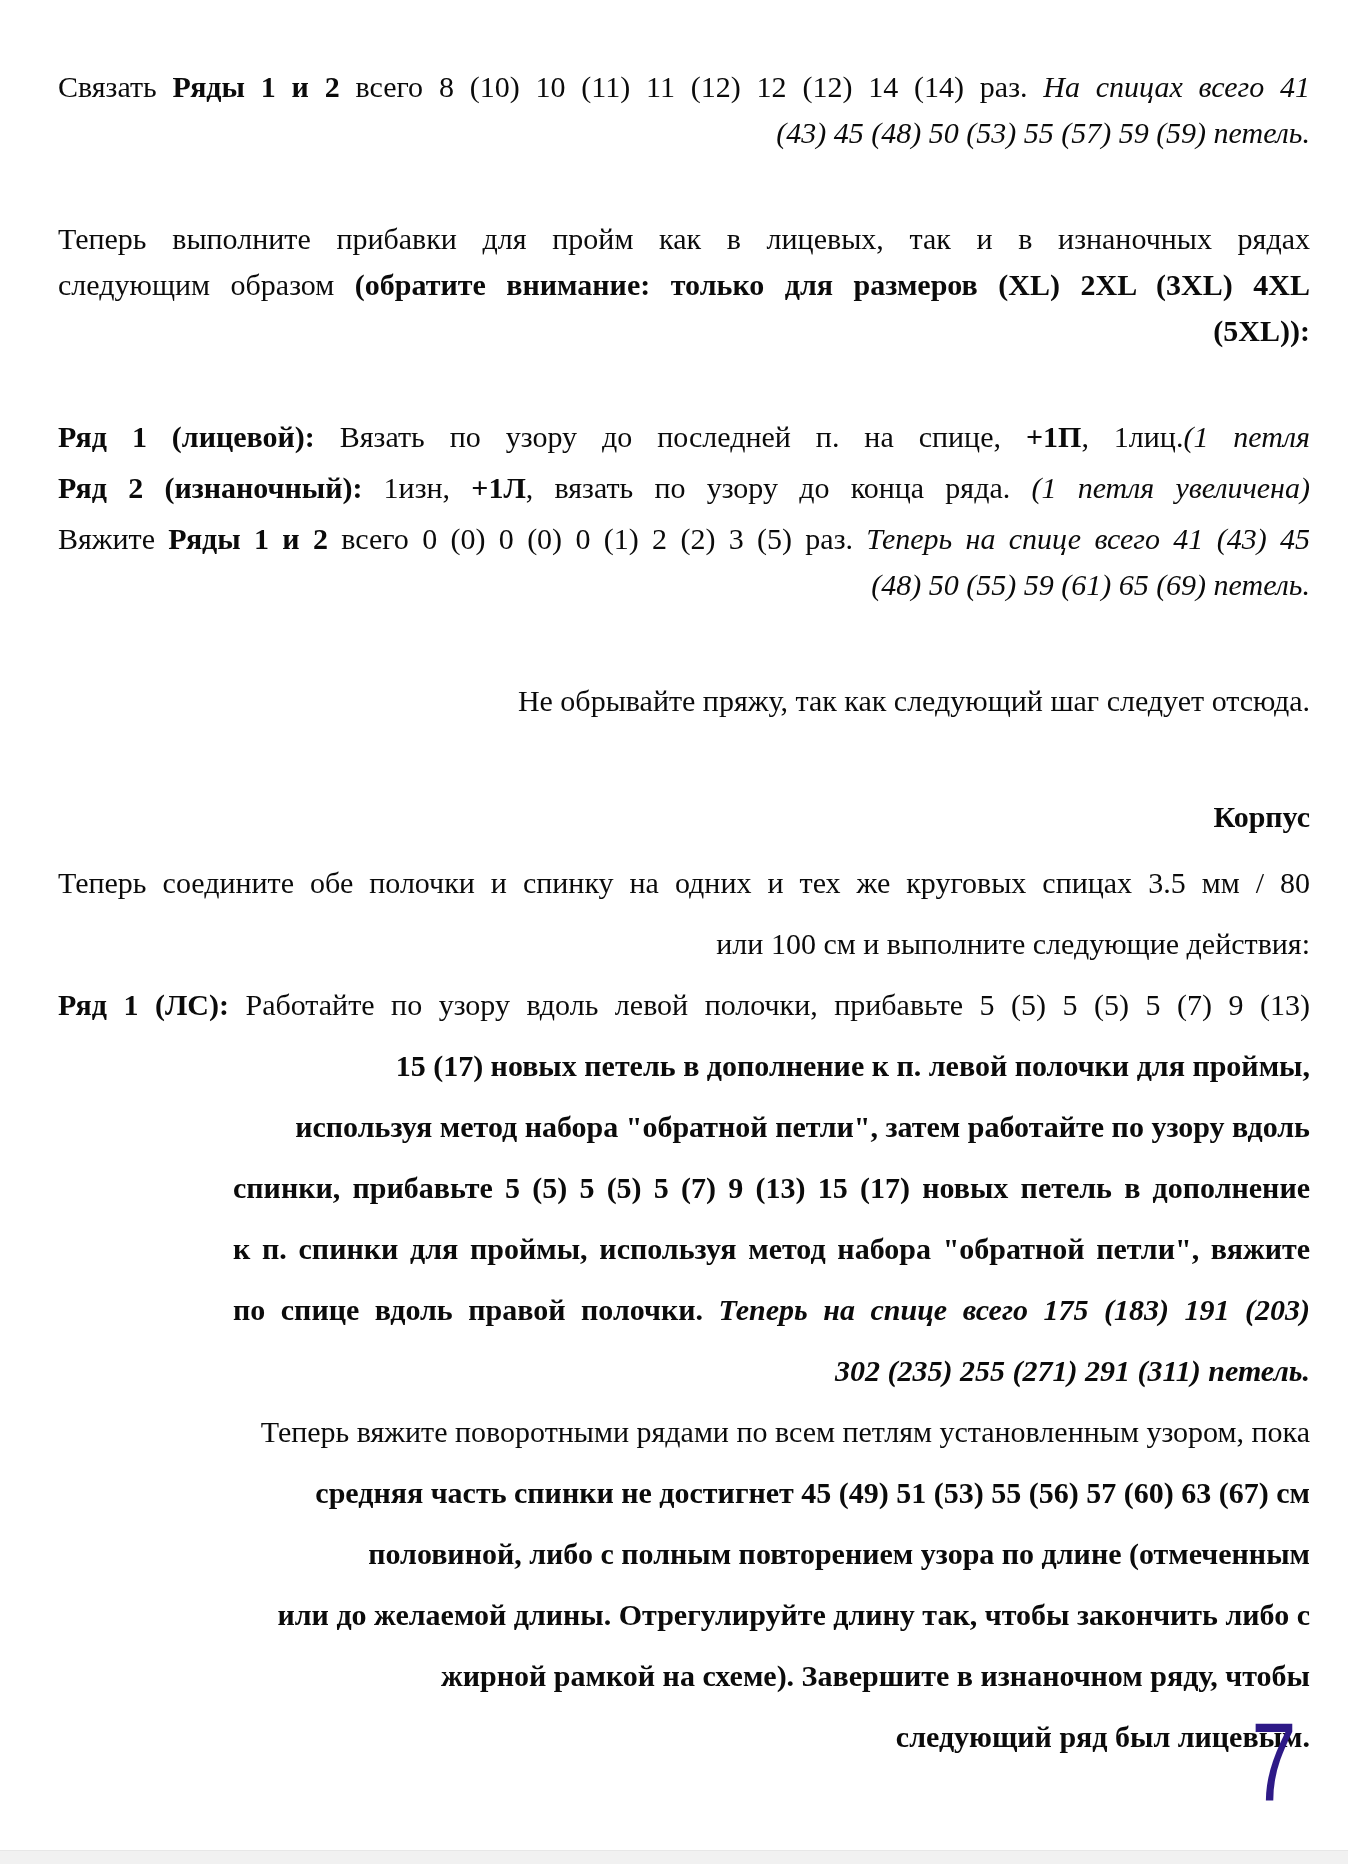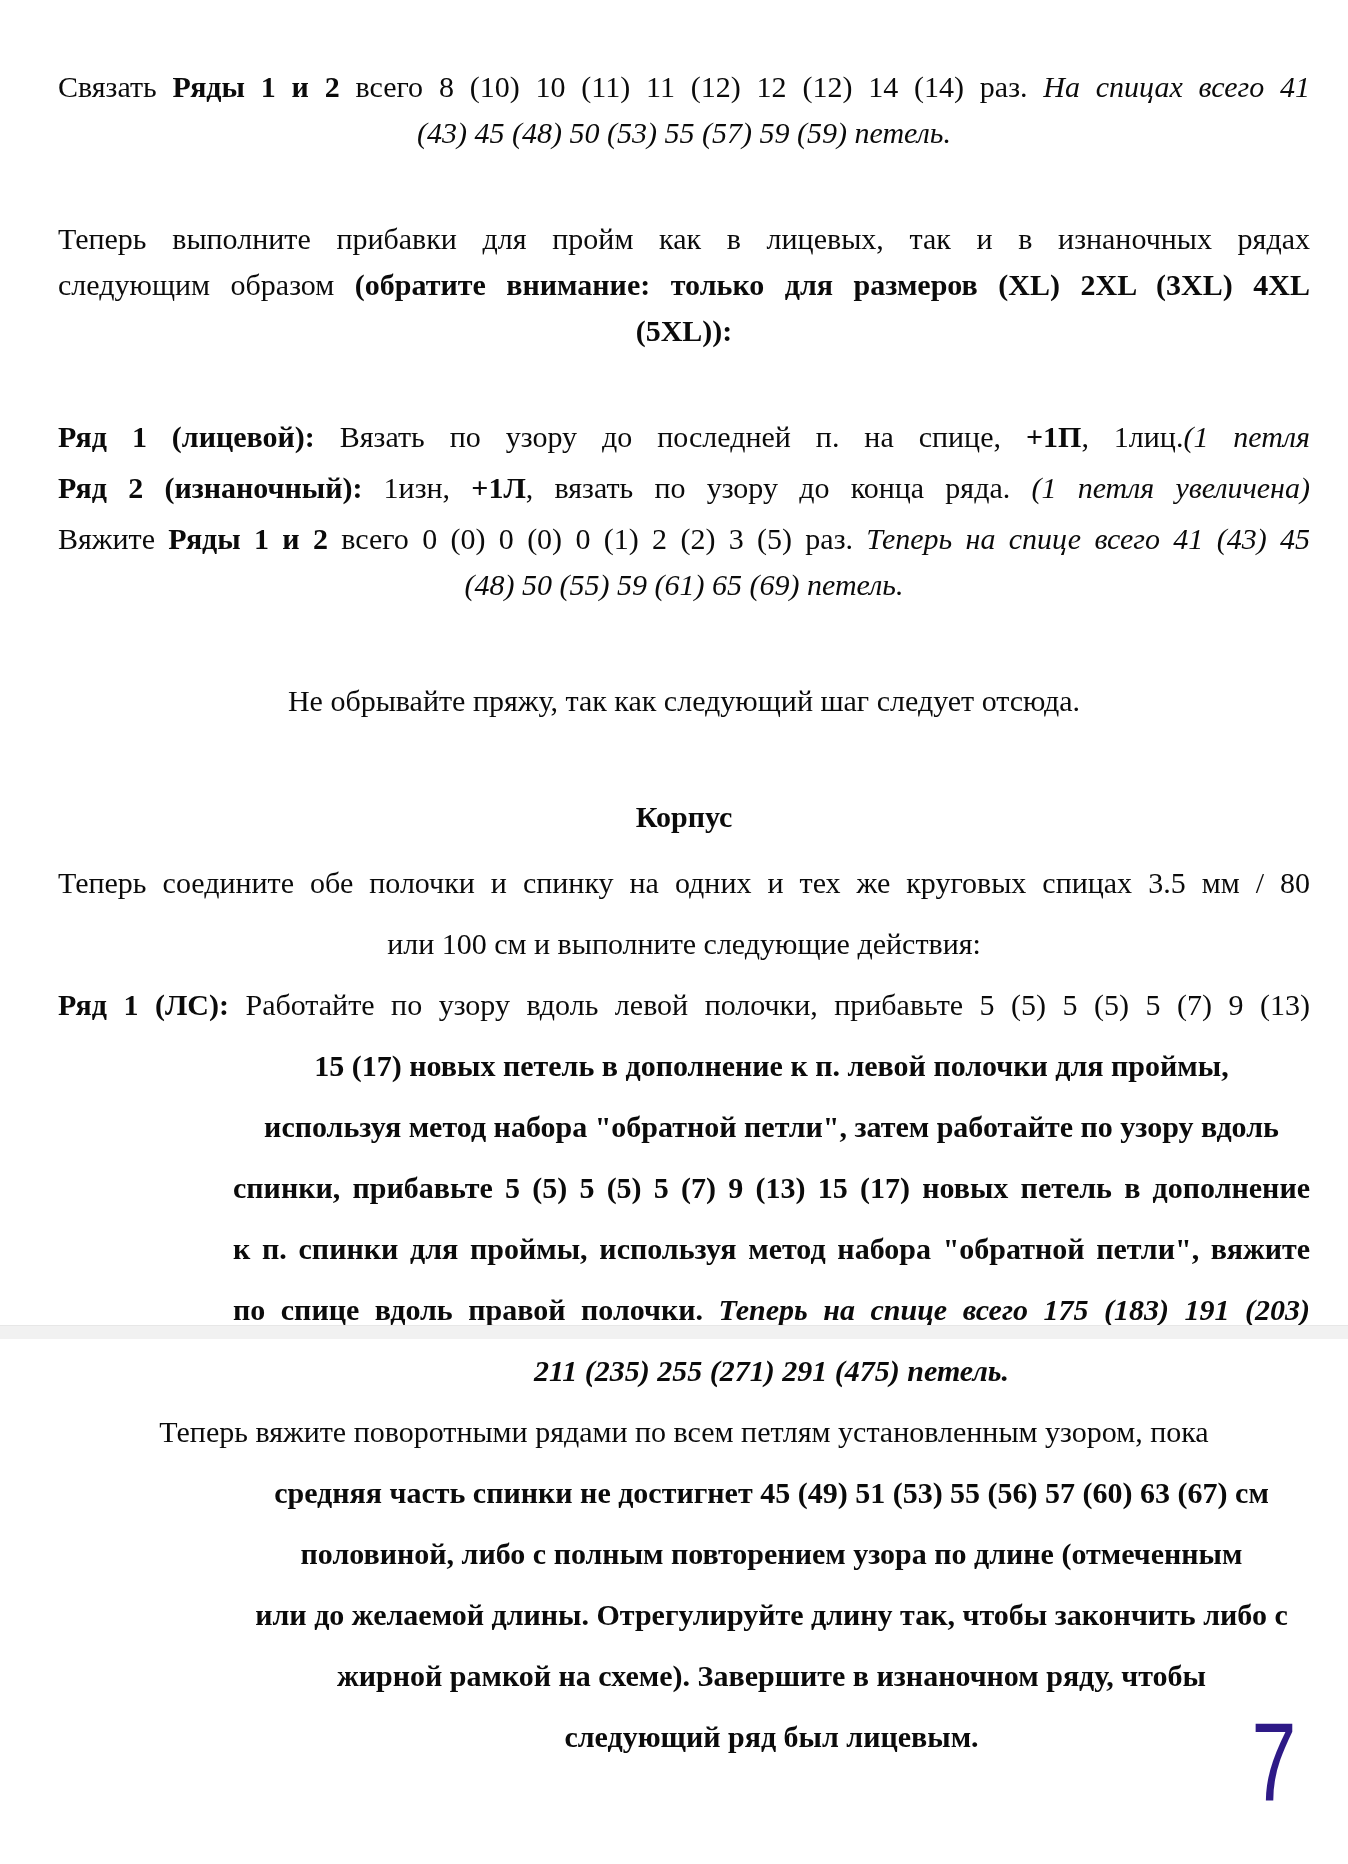--- a/index.html
+++ b/index.html
@@ -1,25 +1,25 @@
 <!DOCTYPE html>
 <html><head>
 <meta charset="utf-8">
 <title>Document</title>
 <style>
   html,body{margin:0;padding:0;background:#ffffff;}
   body{width:1348px;height:1864px;position:relative;overflow:hidden;}
   .doc{
-    position:absolute;left:0;top:0;width:1348px;height:1339px;
+    position:absolute;left:0;top:0;width:1348px;height:1864px;
     box-sizing:border-box;padding:0 38px 0 58px;
     font-family:"Liberation Serif", serif;
     font-size:30px;line-height:46px;color:#0b0b0b;
   }
   .para{position:relative;}
-  .line{min-height:46px;line-height:46px;max-height:46px;overflow:hidden;text-align:center;white-space:normal;}
+  .line{min-height:46px;line-height:46px;max-height:46px;overflow:hidden;text-align:right;white-space:normal;}
   .line.just{text-align:justify;text-align-last:justify;}
   .b{font-weight:bold;}
   .i{font-style:italic;}
   .bi{font-weight:bold;}
   
   #p1{margin-top:64px;}
   #p2{margin-top:60px;}
   #p3{margin-top:60px;}
   #p4{margin-top:5px;}
   #p5{margin-top:5px;}
@@ -77,21 +77,21 @@
         <div class="line just"><span>Теперь соедините обе полочки и спинку на одних и тех же круговых спицах 3.5 мм / 80</span></div>
         <div class="line"><span>или 100 см и выполните следующие действия:</span></div>
       </div>
       <div class="para" id="p8">
         <div class="line just"><span class="b">Ряд 1 (ЛС):</span><span> Работайте по узору вдоль левой полочки, прибавьте 5 (5) 5 (5) 5 (7) 9 (13)</span></div>
         <div class="line cont"><span>15 (17) новых петель в дополнение к п. левой полочки для проймы,</span></div>
         <div class="line cont"><span>используя метод набора "обратной петли", затем работайте по узору вдоль</span></div>
         <div class="line just cont"><span>спинки, прибавьте 5 (5) 5 (5) 5 (7) 9 (13) 15 (17) новых петель в дополнение</span></div>
         <div class="line just cont"><span>к п. спинки для проймы, используя метод набора "обратной петли", вяжите</span></div>
         <div class="line just cont"><span>по спице вдоль правой полочки. </span><span class="i">Теперь на спице всего 175 (183) 191 (203)</span></div>
-        <div class="line cont"><span class="i">211 (235) 255 (271) 291 (475) петель.</span></div>
+        <div class="line cont"><span class="i">302 (235) 255 (271) 291 (311) петель.</span></div>
       </div>
       <div class="para" id="p9">
         <div class="line"><span>Теперь вяжите поворотными рядами по всем петлям установленным узором, пока</span></div>
         <div class="line cont"><span>средняя часть спинки не достигнет 45 (49) 51 (53) 55 (56) 57 (60) 63 (67) см</span></div>
         <div class="line cont"><span>половиной, либо с полным повторением узора по длине (отмеченным</span></div>
         <div class="line cont"><span>или до желаемой длины. Отрегулируйте длину так, чтобы закончить либо с</span></div>
         <div class="line cont"><span>жирной рамкой на схеме). Завершите в изнаночном ряду, чтобы</span></div>
         <div class="line cont"><span>следующий ряд был лицевым.</span></div>
       </div>
     </div>

